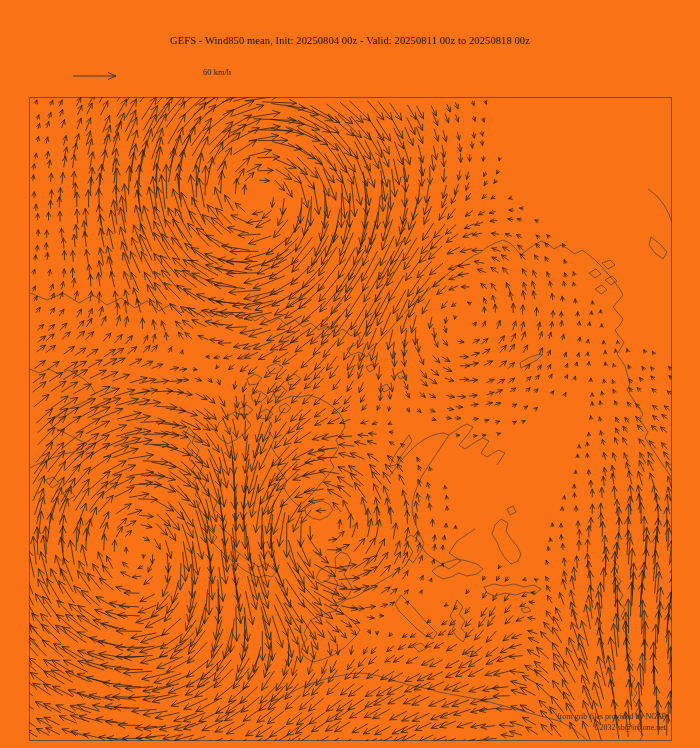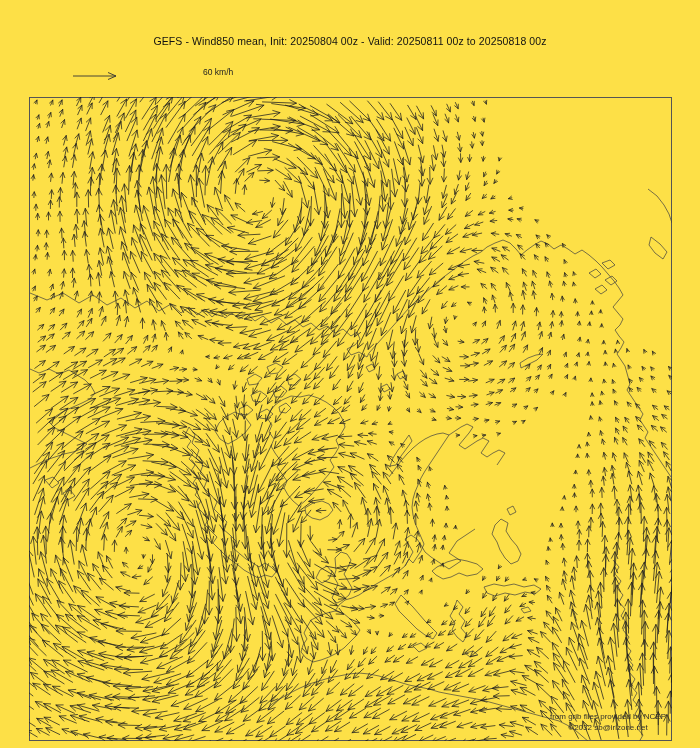--- a/index.html
+++ b/index.html
@@ -1,25 +1,25 @@
 <!DOCTYPE html>
 <html><head>
 <meta charset="utf-8">
 <style>
   html,body{margin:0;padding:0;background:#ffffff;}
-  .page{position:relative;width:700px;height:748px;background:#fde047;overflow:hidden;
-        font-family:Liberation Sans, sans-serif;color:#111;}
+  .page{position:relative;width:700px;height:748px;background:#f97316;overflow:hidden;
+        font-family:Liberation Serif, serif;color:#111;}
   .title{position:absolute;top:35px;left:0;width:700px;text-align:center;
          font-size:10.5px;letter-spacing:0.1px;color:#111;}
   .legend{position:absolute;top:66px;left:72px;height:14px;}
   .legend svg{vertical-align:middle;}
   .legend .lab{position:absolute;left:131px;top:1px;font-size:8.5px;color:#222;white-space:nowrap;}
   .map-wrap{position:absolute;left:29px;top:97px;width:643px;height:644px;}
   .map-wrap svg.plot{position:absolute;left:0;top:0;}
-  .footer{position:absolute;right:6px;bottom:8px;text-align:center;font-size:8px;
+  .footer{position:absolute;right:6px;bottom:8px;text-align:right;font-size:8px;
           color:#2d2d2d;line-height:10.5px;white-space:nowrap;}
 </style>
 </head>
 <body>
 
 <div class="page">
   <div class="title">GEFS - Wind850 mean, Init: 20250804 00z - Valid: 20250811 00z to 20250818 00z</div>
 
   <div class="legend">
     <svg width="50" height="12">

